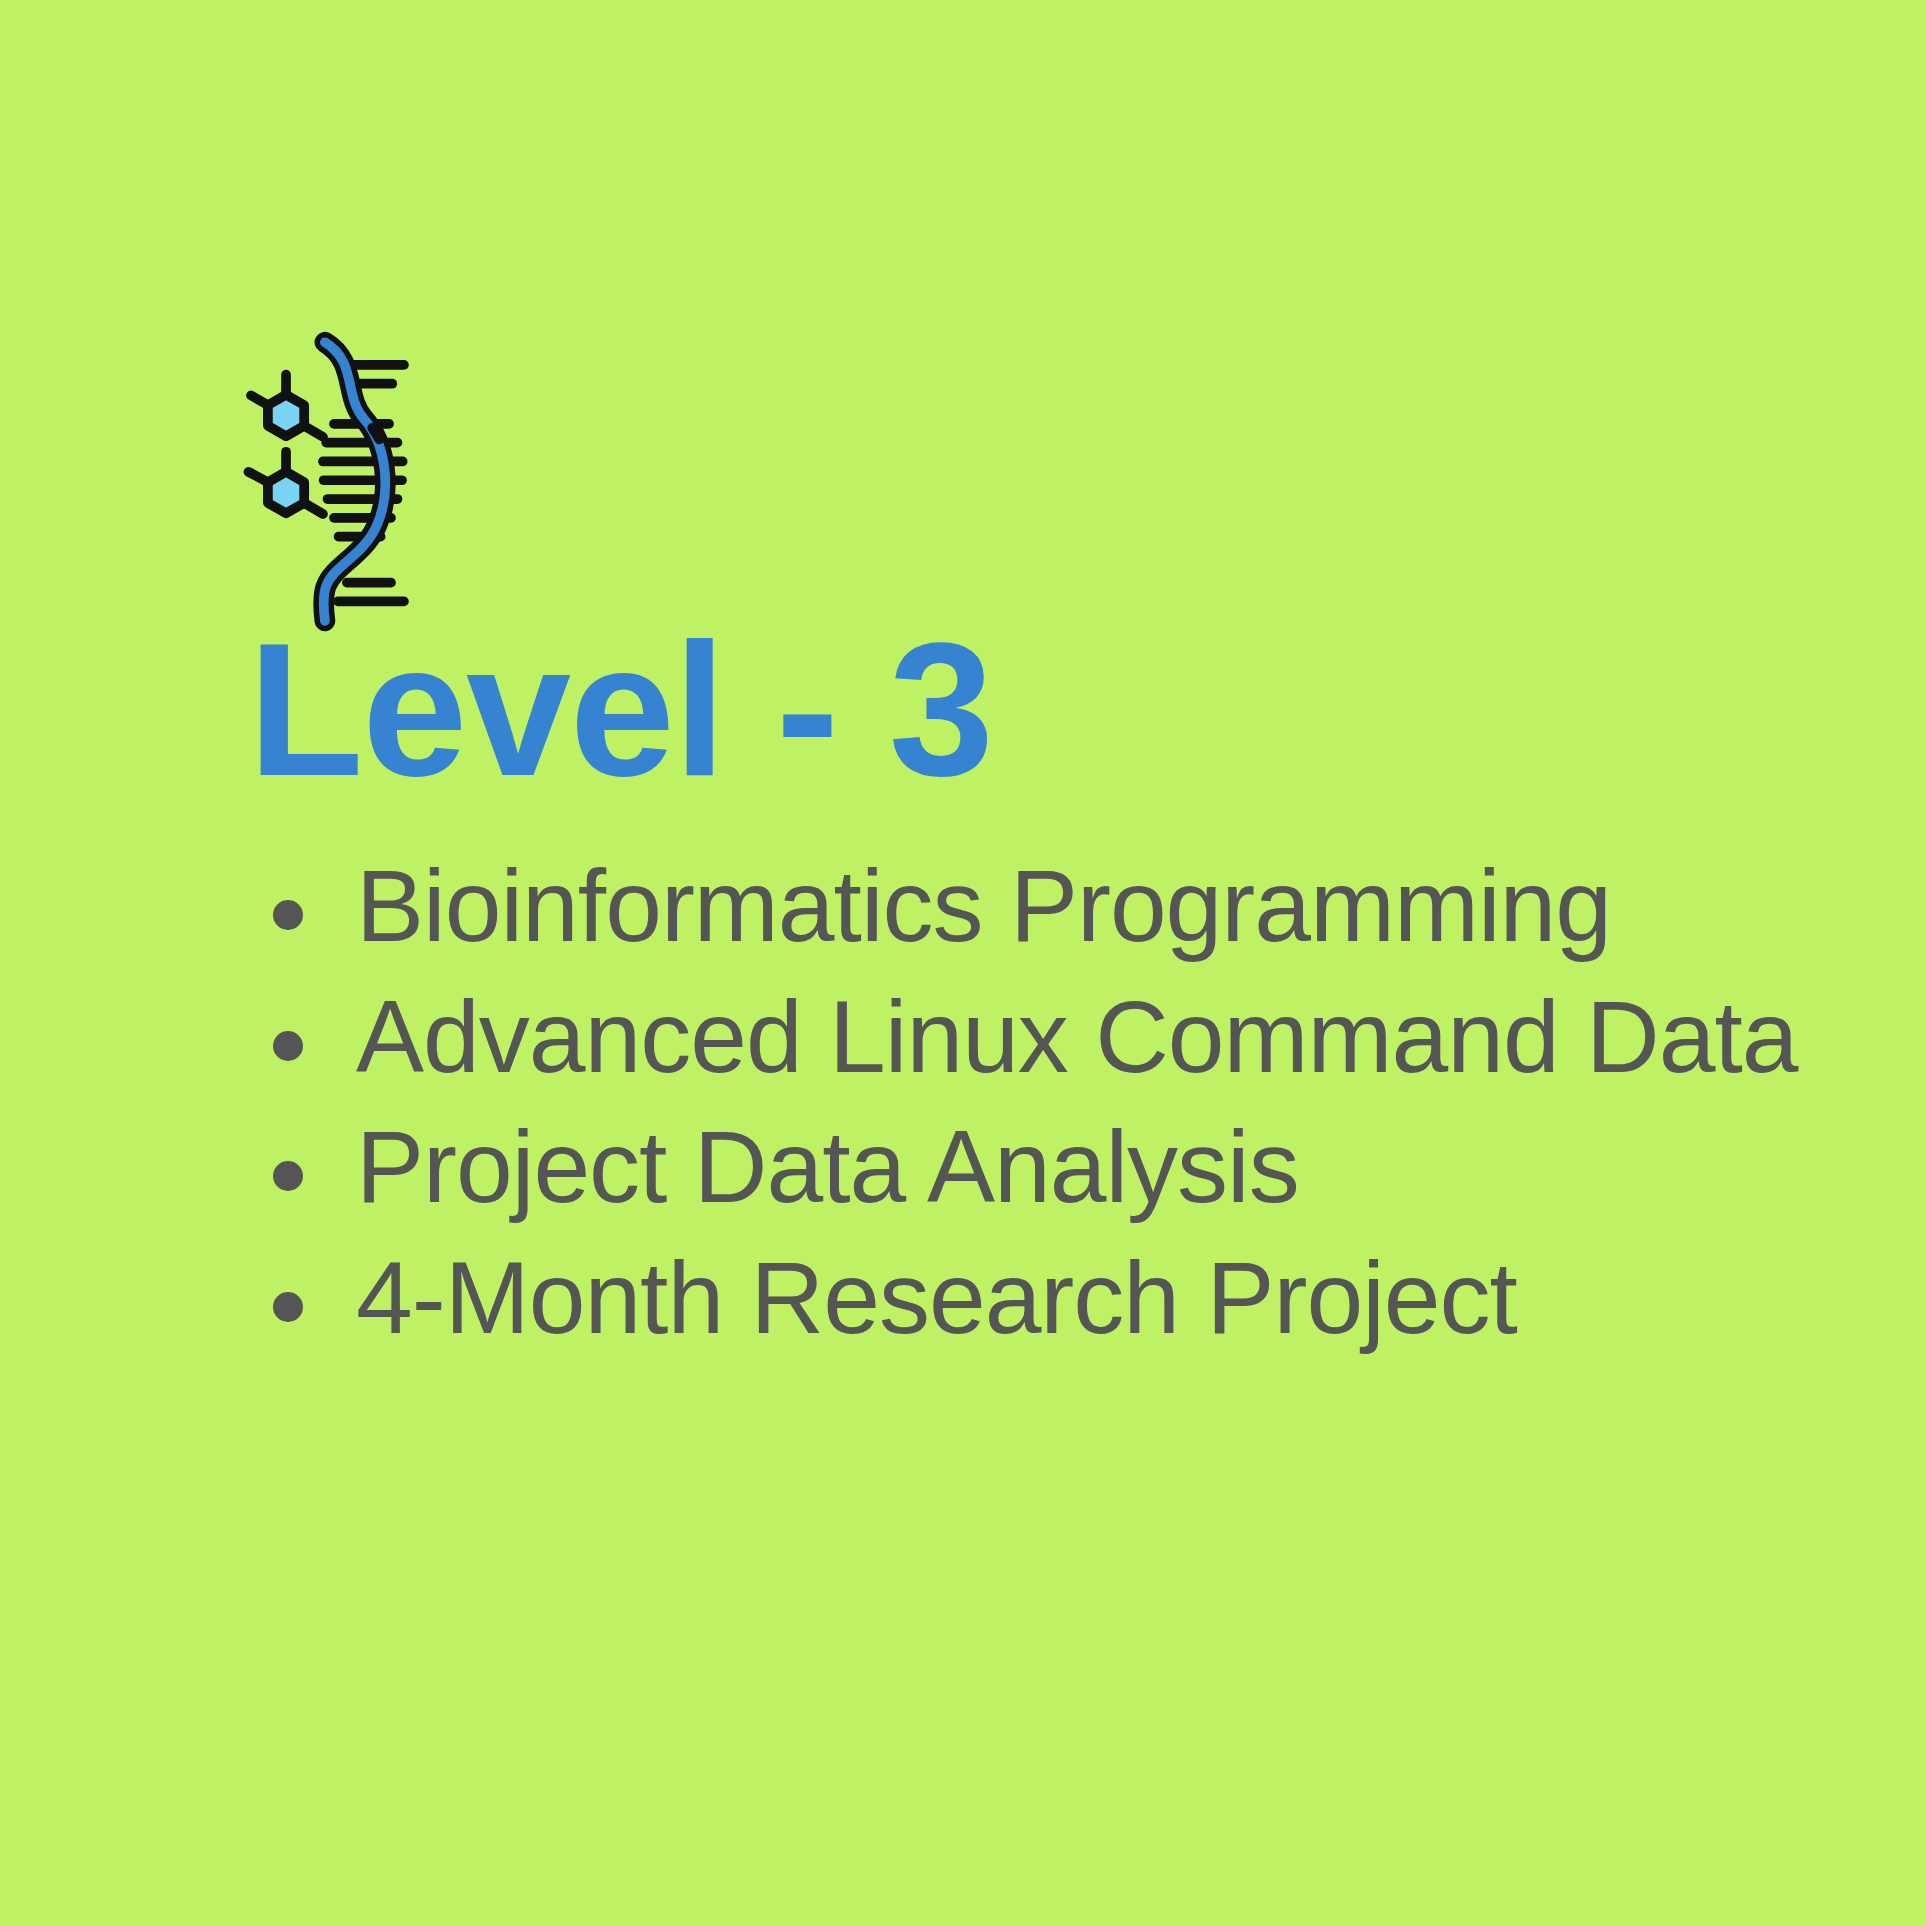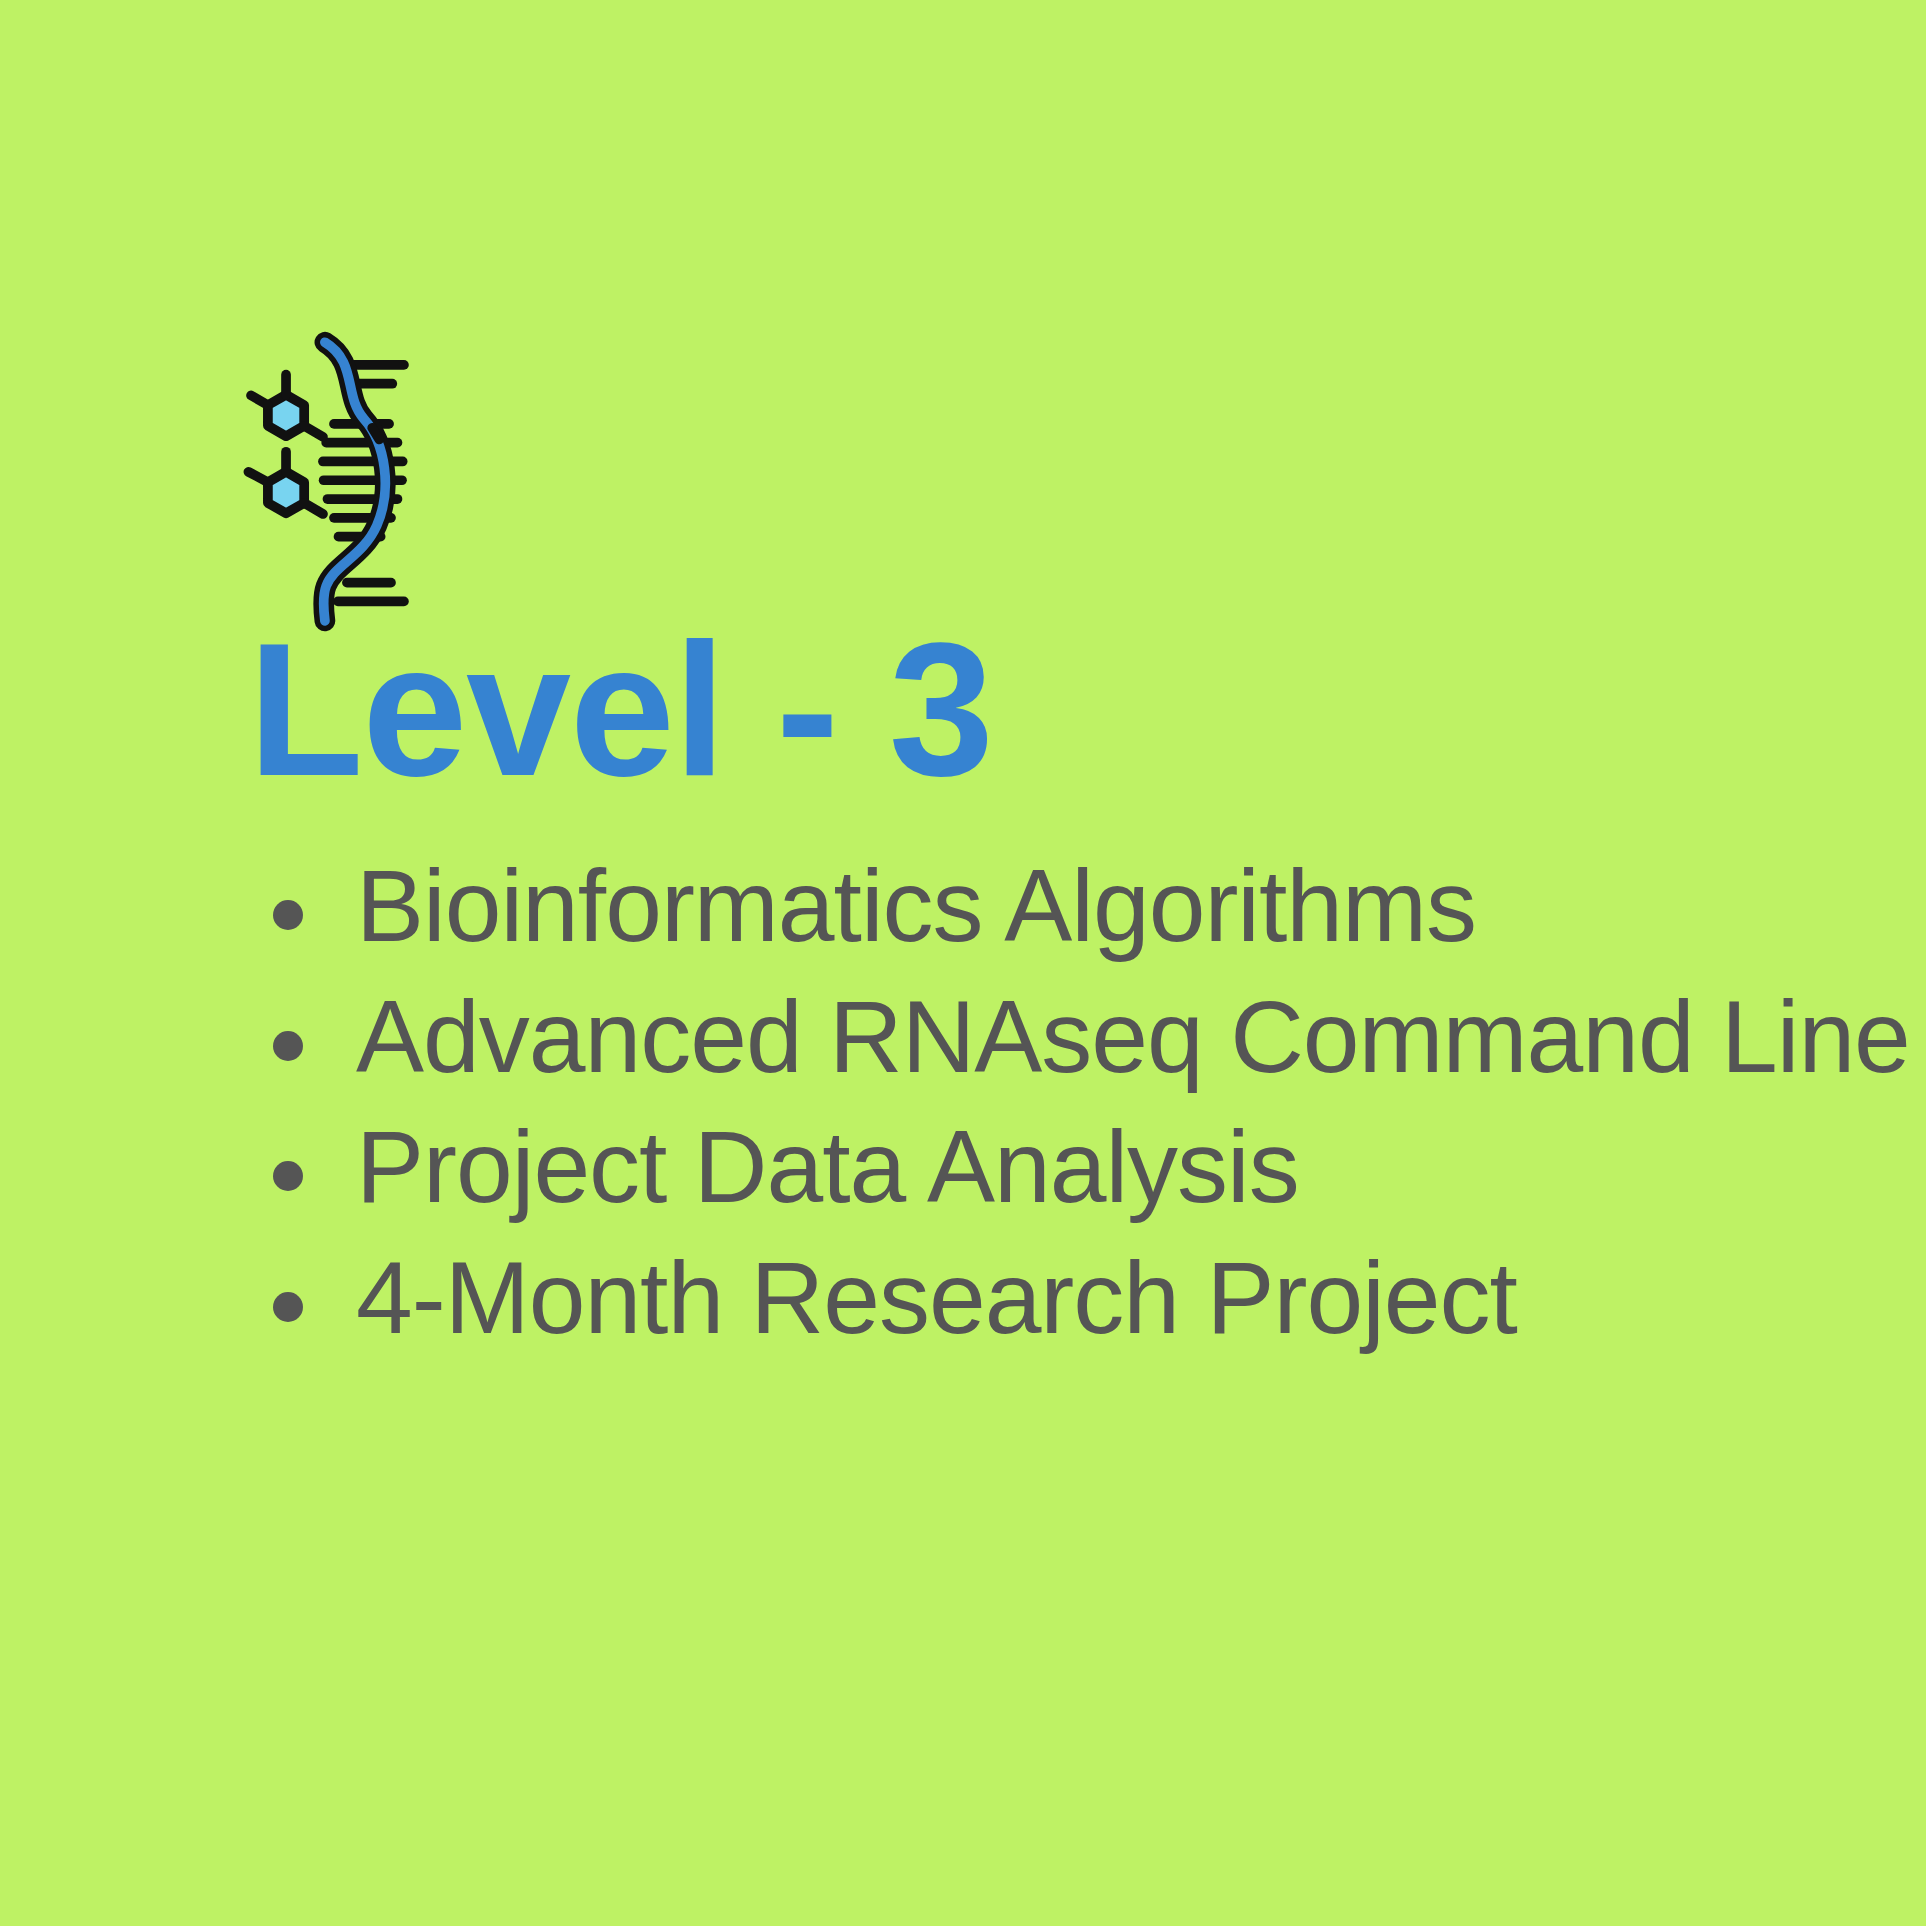--- a/index.html
+++ b/index.html
@@ -131,25 +131,25 @@
 
       </g>
     </svg>
   </div>
 
   <div id="title">Level - 3</div>
 
   <ul id="feature-list">
     <li>
       <span class="bullet-dot"></span>
-      <span class="item-label">Bioinformatics Algorithms</span>
+      <span class="item-label">Bioinformatics Programming</span>
     </li>
     <li>
       <span class="bullet-dot"></span>
-      <span class="item-label">Advanced RNAseq Command Line</span>
+      <span class="item-label">Advanced Linux Command Data</span>
     </li>
     <li>
       <span class="bullet-dot"></span>
       <span class="item-label">Project Data Analysis</span>
     </li>
     <li>
       <span class="bullet-dot"></span>
       <span class="item-label">4-Month Research Project</span>
     </li>
   </ul>

